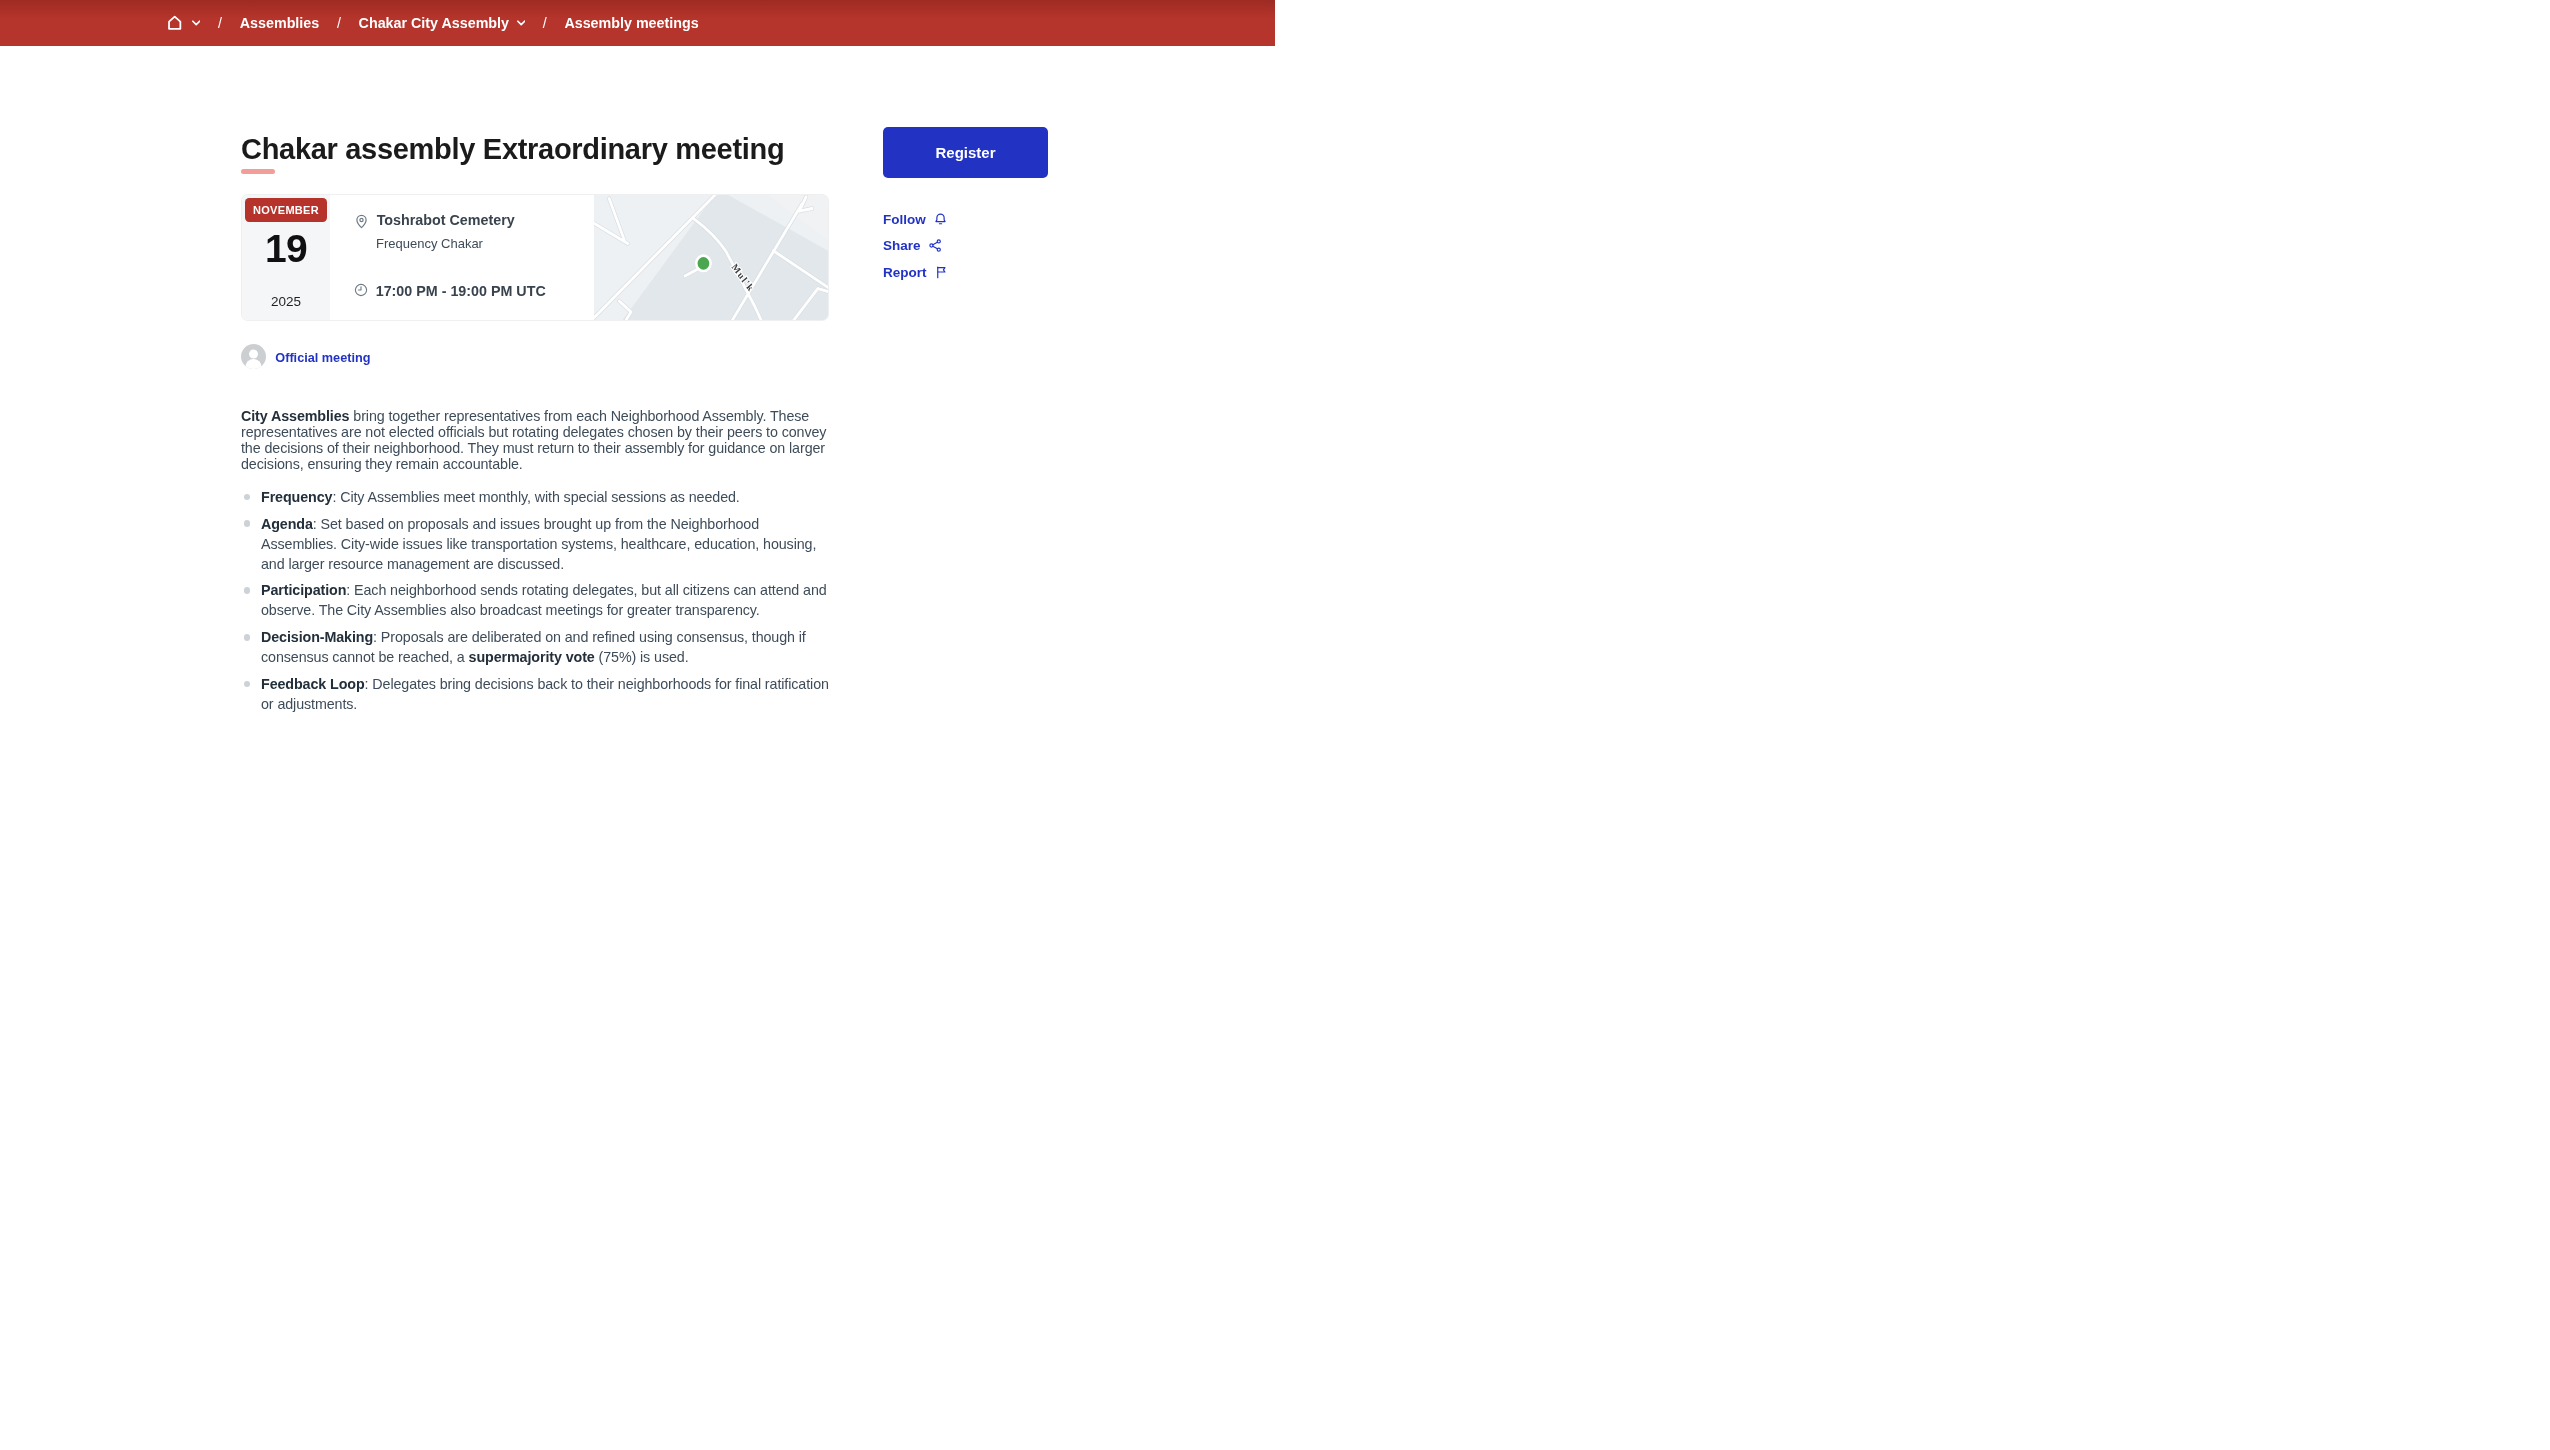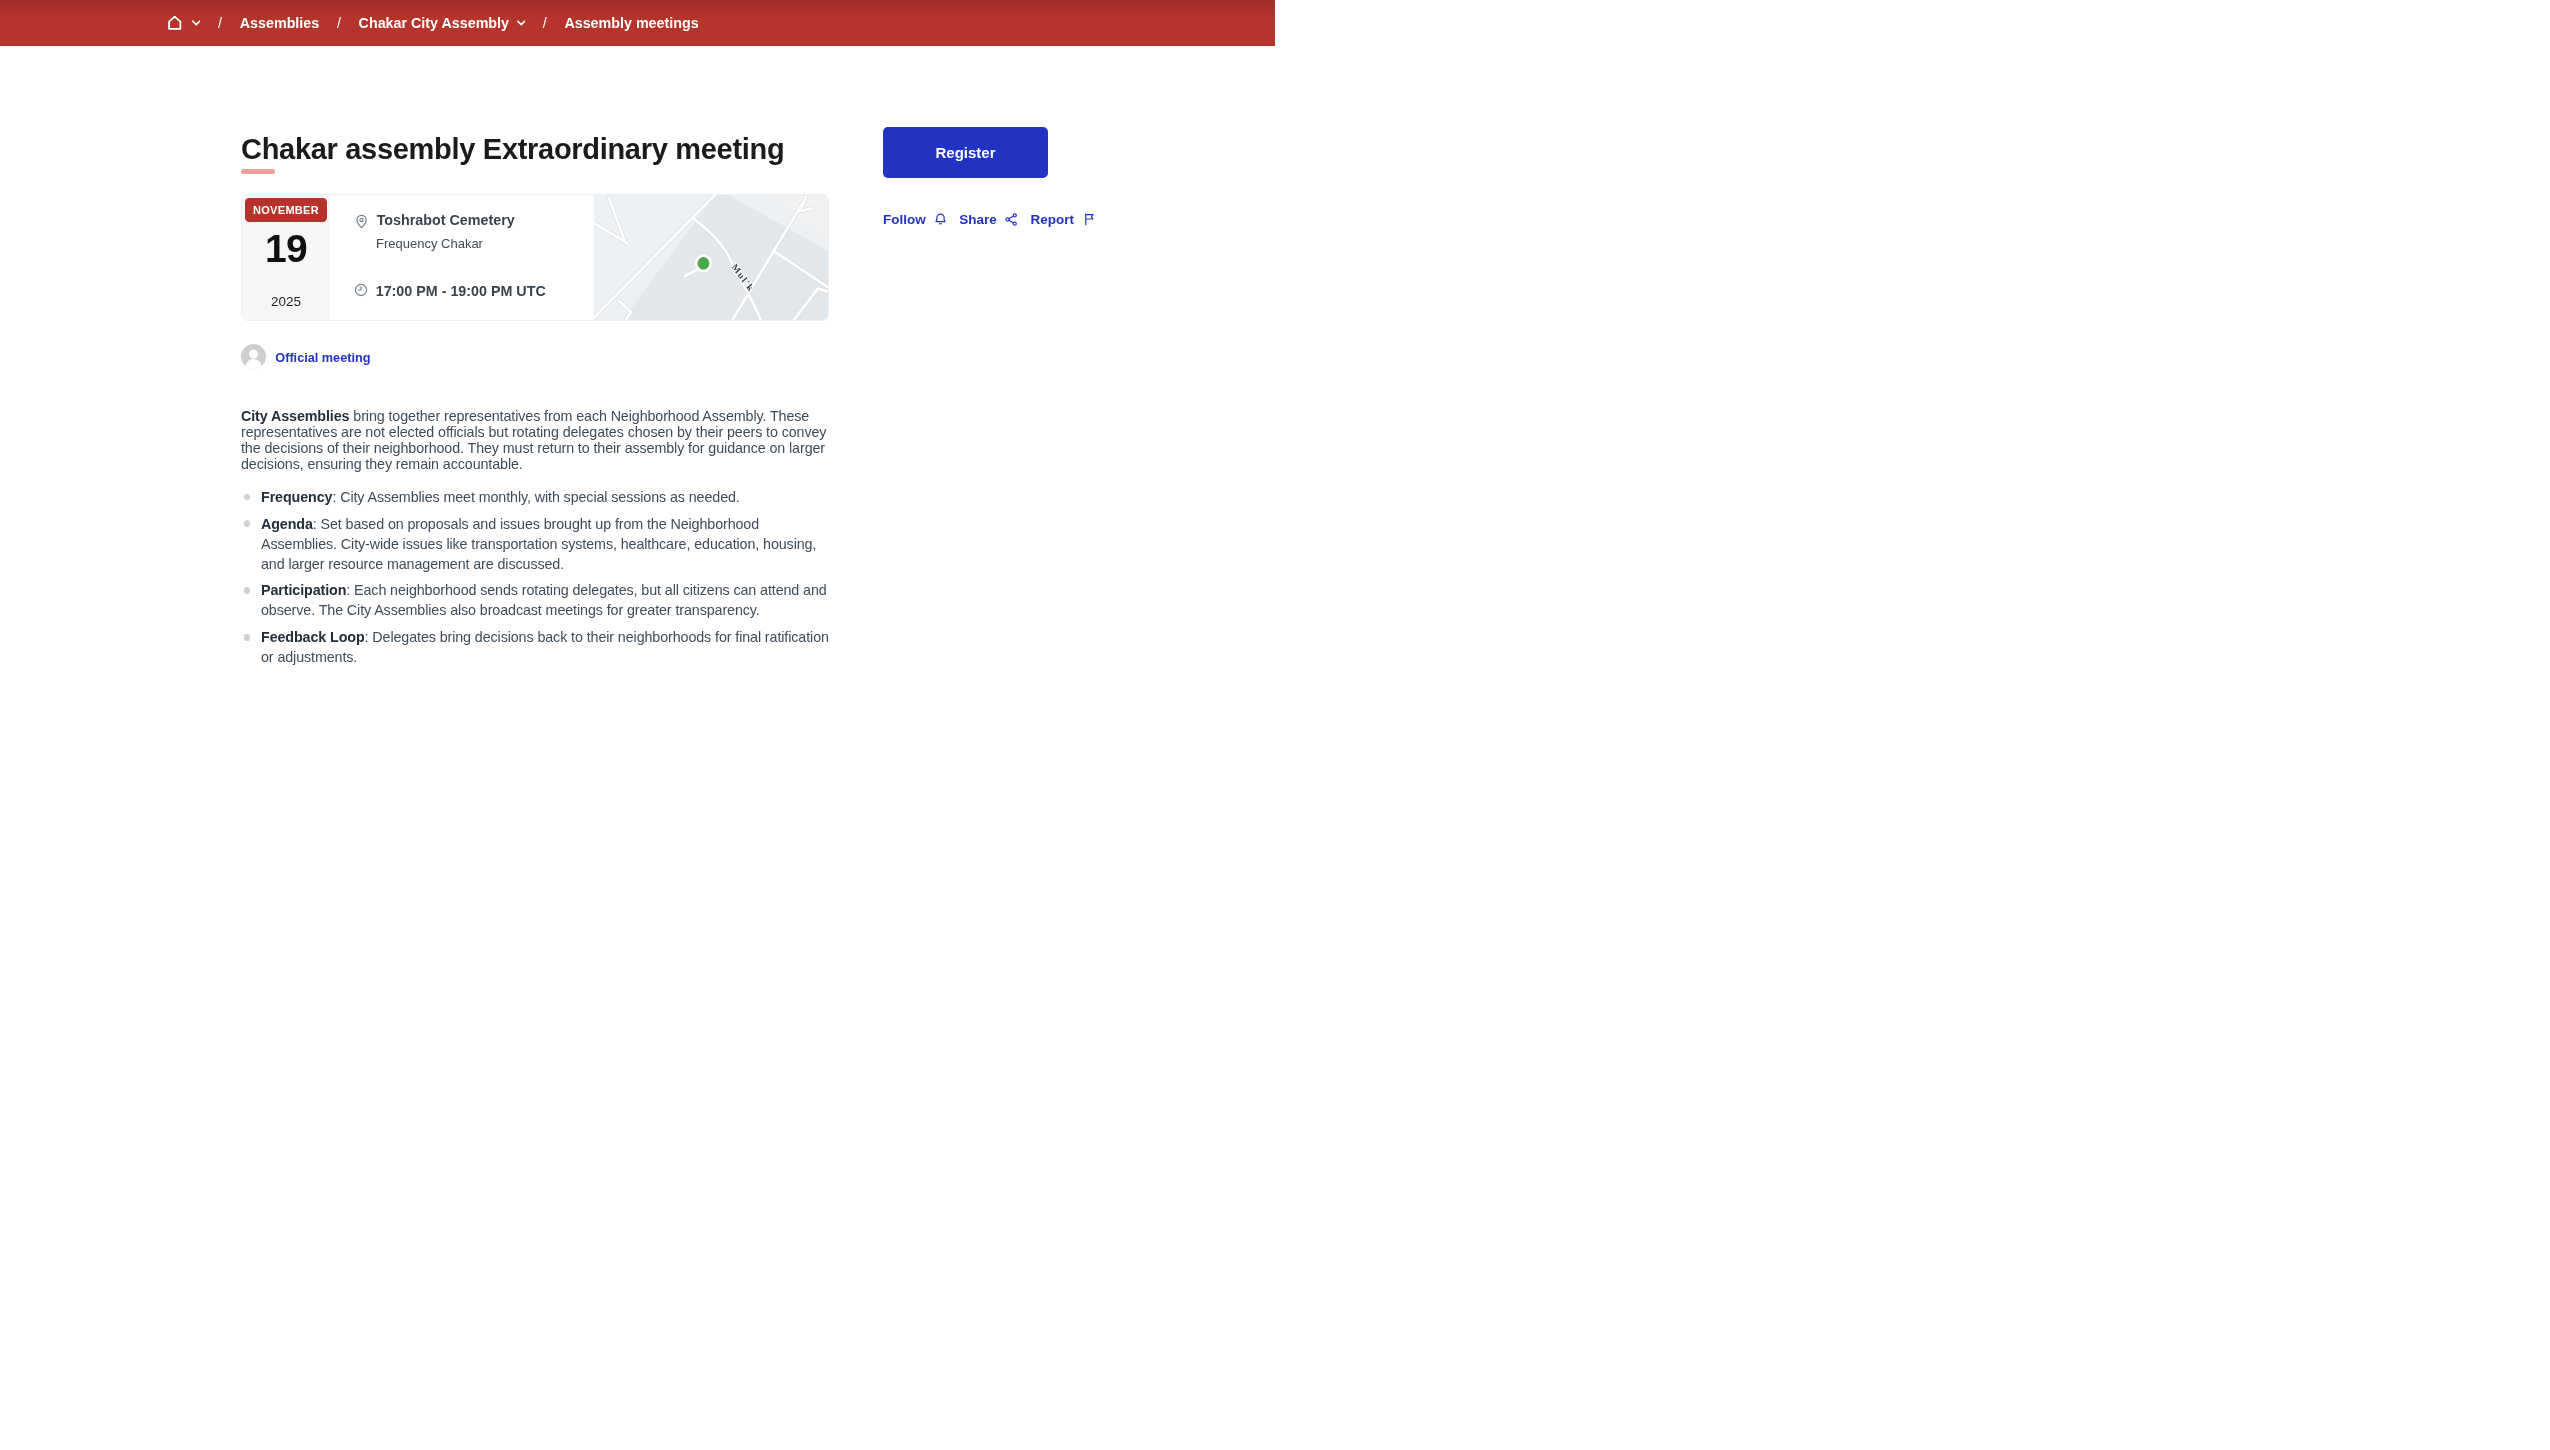--- a/index.html
+++ b/index.html
@@ -43,21 +43,21 @@
   .desc .b, .li-text .b { font-weight:700; color:#232f3b; }
   ul.desc-list { margin-top:15px; list-style:none; }
   ul.desc-list li { position:relative; padding-left:20px; margin-bottom:6.7px; font-size:14.3px; line-height:20px; letter-spacing:-0.1px; }
   .dot { position:absolute; left:2.5px; top:6.7px; width:6.7px; height:6.7px; border-radius:50%; background:#ccd2d7; }
   
   .register-btn {
     position:absolute; left:883px; top:127px; width:165px; height:51px;
     background:#2233c4; color:#fff; border:none; border-radius:5px;
     font-family:inherit; font-size:15px; font-weight:700; cursor:pointer;
   }
-  .side-links { position:absolute; left:883px; top:211px; display:flex; gap:11px; }
+  .side-links { position:absolute; left:883px; top:211px; display:flex; flex-direction:column; gap:11px; }
   .side-link { display:flex; align-items:center; gap:7.6px; color:#2233c4; font-size:13.5px; font-weight:700; text-decoration:none; cursor:pointer; }
   .side-link svg { display:block; }
 </style>
 </head>
 <body>
 
 <div class="page">
 
   <div class="topbar">
     <span class="crumb">
@@ -175,21 +175,21 @@
         </svg>
       </span>
       <span class="badge-link">Official meeting</span>
     </div>
 
     <p class="desc"><span class="b">City Assemblies</span><span> bring together representatives from each Neighborhood Assembly. These representatives are not elected officials but rotating delegates chosen by their peers to convey the decisions of their neighborhood. They must return to their assembly for guidance on larger decisions, ensuring they remain accountable.</span></p>
     <ul class="desc-list">
         <li><span class="dot"></span><span class="li-text"><span class="b">Frequency</span><span>: City Assemblies meet monthly, with special sessions as needed.</span></span></li>
         <li><span class="dot"></span><span class="li-text"><span class="b">Agenda</span><span>: Set based on proposals and issues brought up from the Neighborhood Assemblies. City-wide issues like transportation systems, healthcare, education, housing, and larger resource management are discussed.</span></span></li>
         <li><span class="dot"></span><span class="li-text"><span class="b">Participation</span><span>: Each neighborhood sends rotating delegates, but all citizens can attend and observe. The City Assemblies also broadcast meetings for greater transparency.</span></span></li>
-        <li><span class="dot"></span></li>
+        <li><span class="dot"></span><span class="li-text"><span class="b">Decision-Making</span><span>: Proposals are deliberated on and refined using consensus, though if consensus cannot be reached, a </span><span class="b">supermajority vote</span><span> (75%) is used.</span></span></li>
         <li><span class="dot"></span><span class="li-text"><span class="b">Feedback Loop</span><span>: Delegates bring decisions back to their neighborhoods for final ratification or adjustments.</span></span></li>
       </ul>
   </div>
 
   <button class="register-btn">Register</button>
 
   <div class="side-links">
     <a class="side-link">
       <span>Follow</span>
       <span>

